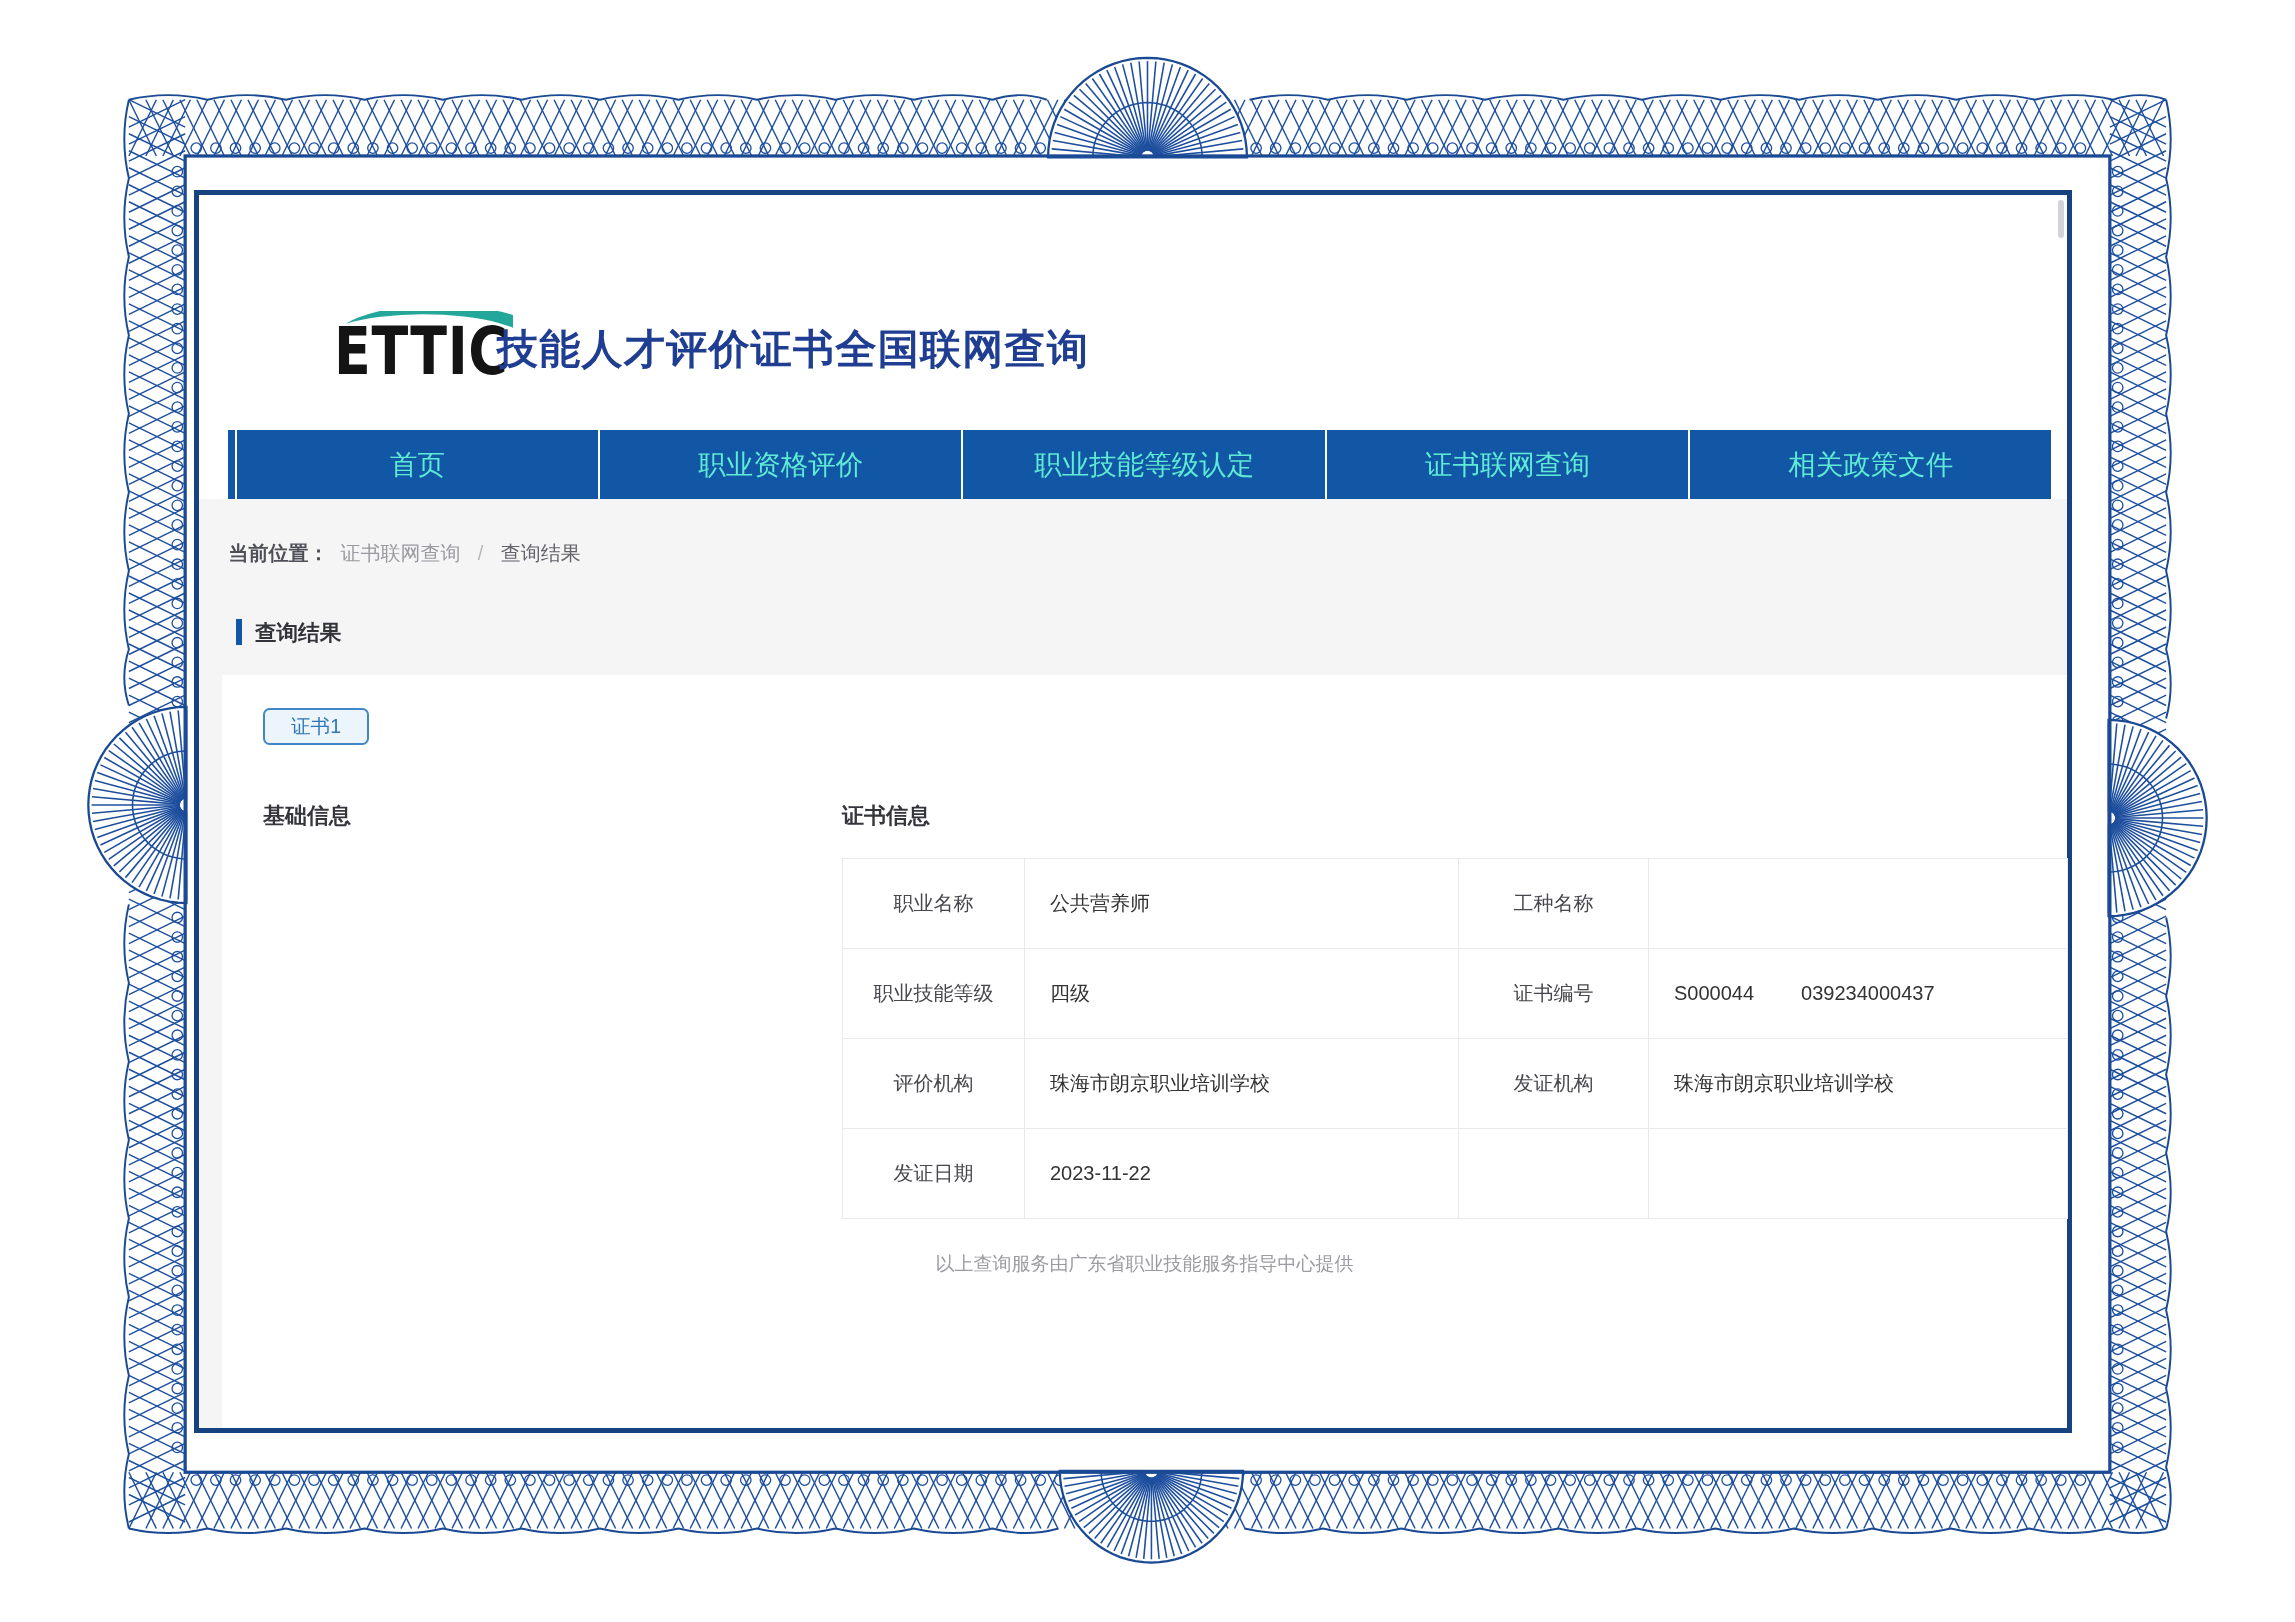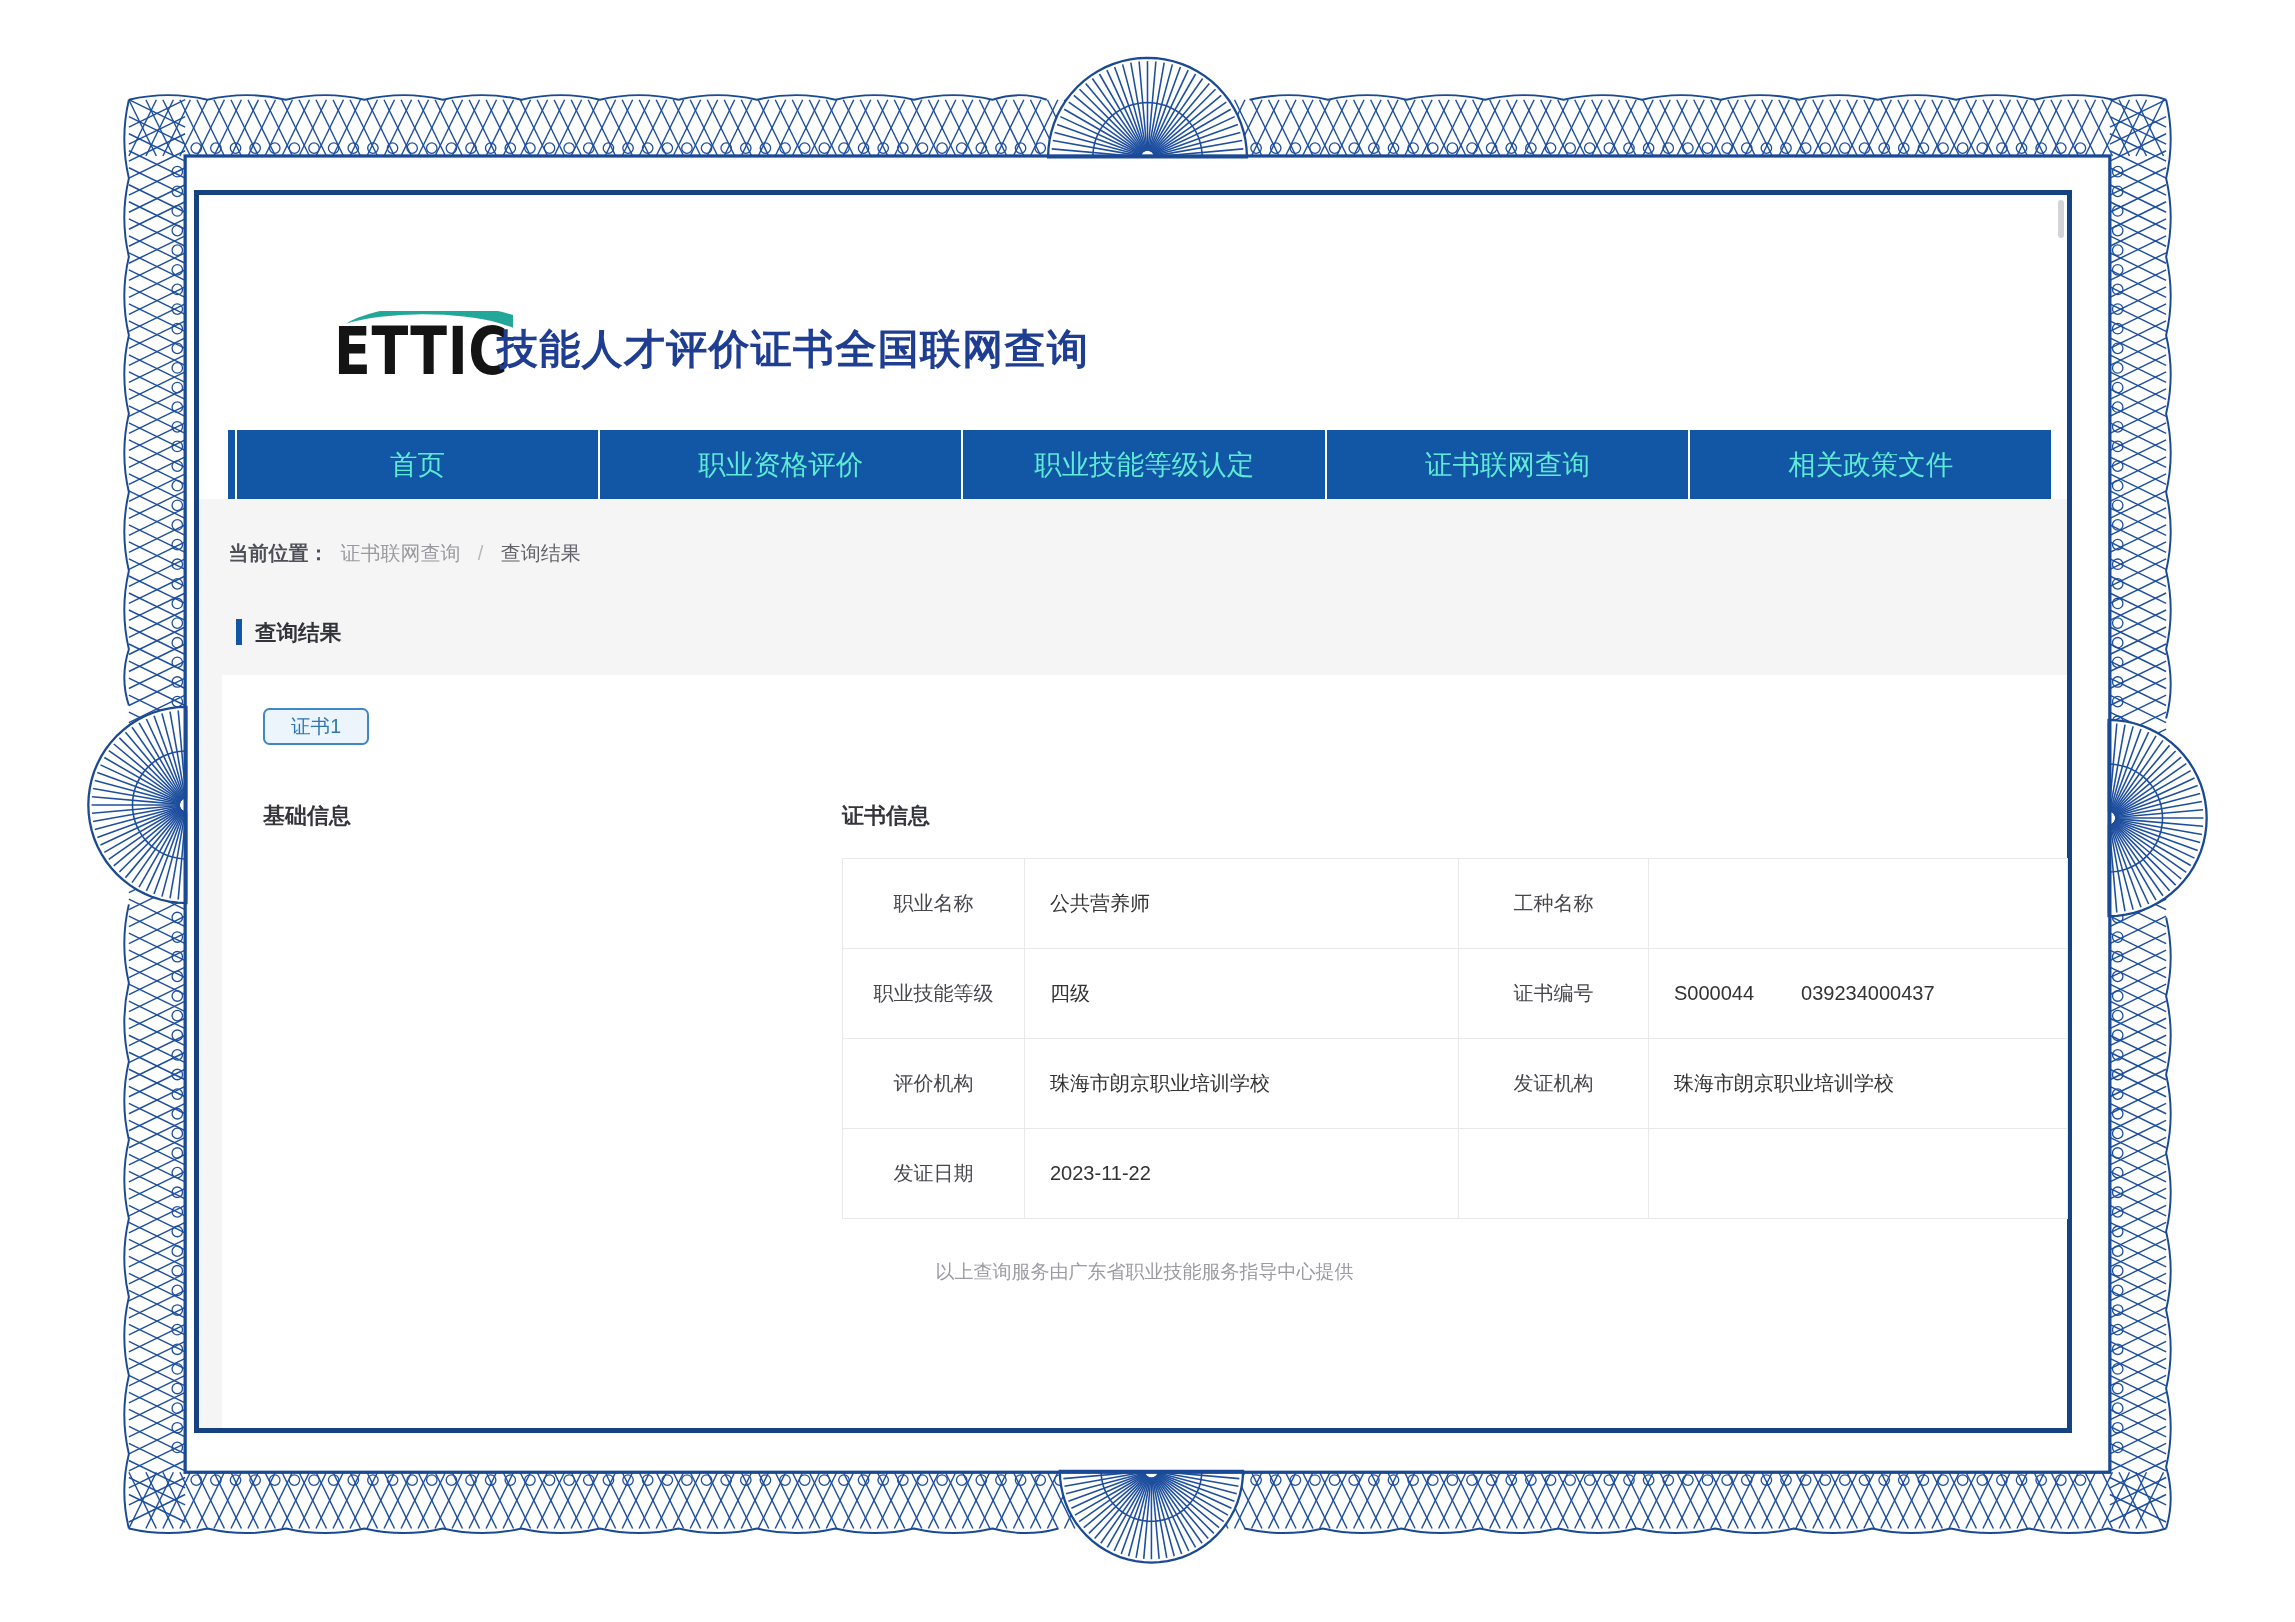--- a/index.html
+++ b/index.html
@@ -46,21 +46,21 @@
   .gt-basic{left:41px;}
   .gt-cert{left:620px;}
   table{border-collapse:collapse;position:absolute;top:183px;table-layout:fixed;background:#fff;}
   #basic-table{left:41px;width:493px;}
   #cert-table{left:620px;width:1225px;}
   td{border:1.3px solid #e9e9ec;font-size:20px;color:#333;overflow:hidden;white-space:nowrap;}
   tr{height:90px;}
   td.lbl{text-align:center;color:#46464c;}
   td.val{text-align:left;padding-left:25px;color:#333;}
   .gap{display:inline-block;width:47px;}
-  .footer-line{position:absolute;left:0;width:100%;text-align:center;font-size:19px;color:#9b9ba1;margin-top:8px;}
+  .footer-line{position:absolute;left:0;width:100%;text-align:center;font-size:19px;color:#9b9ba1;}
   .f1{top:576px;}
   .f2{top:623px;}
 
   .scroll-thumb{position:absolute;right:2.6px;top:5.2px;width:6.5px;height:38px;background:#d4d4d8;border-radius:3.3px;}
 </style>
 </head>
 <body>
 
 <div class="page">
 

